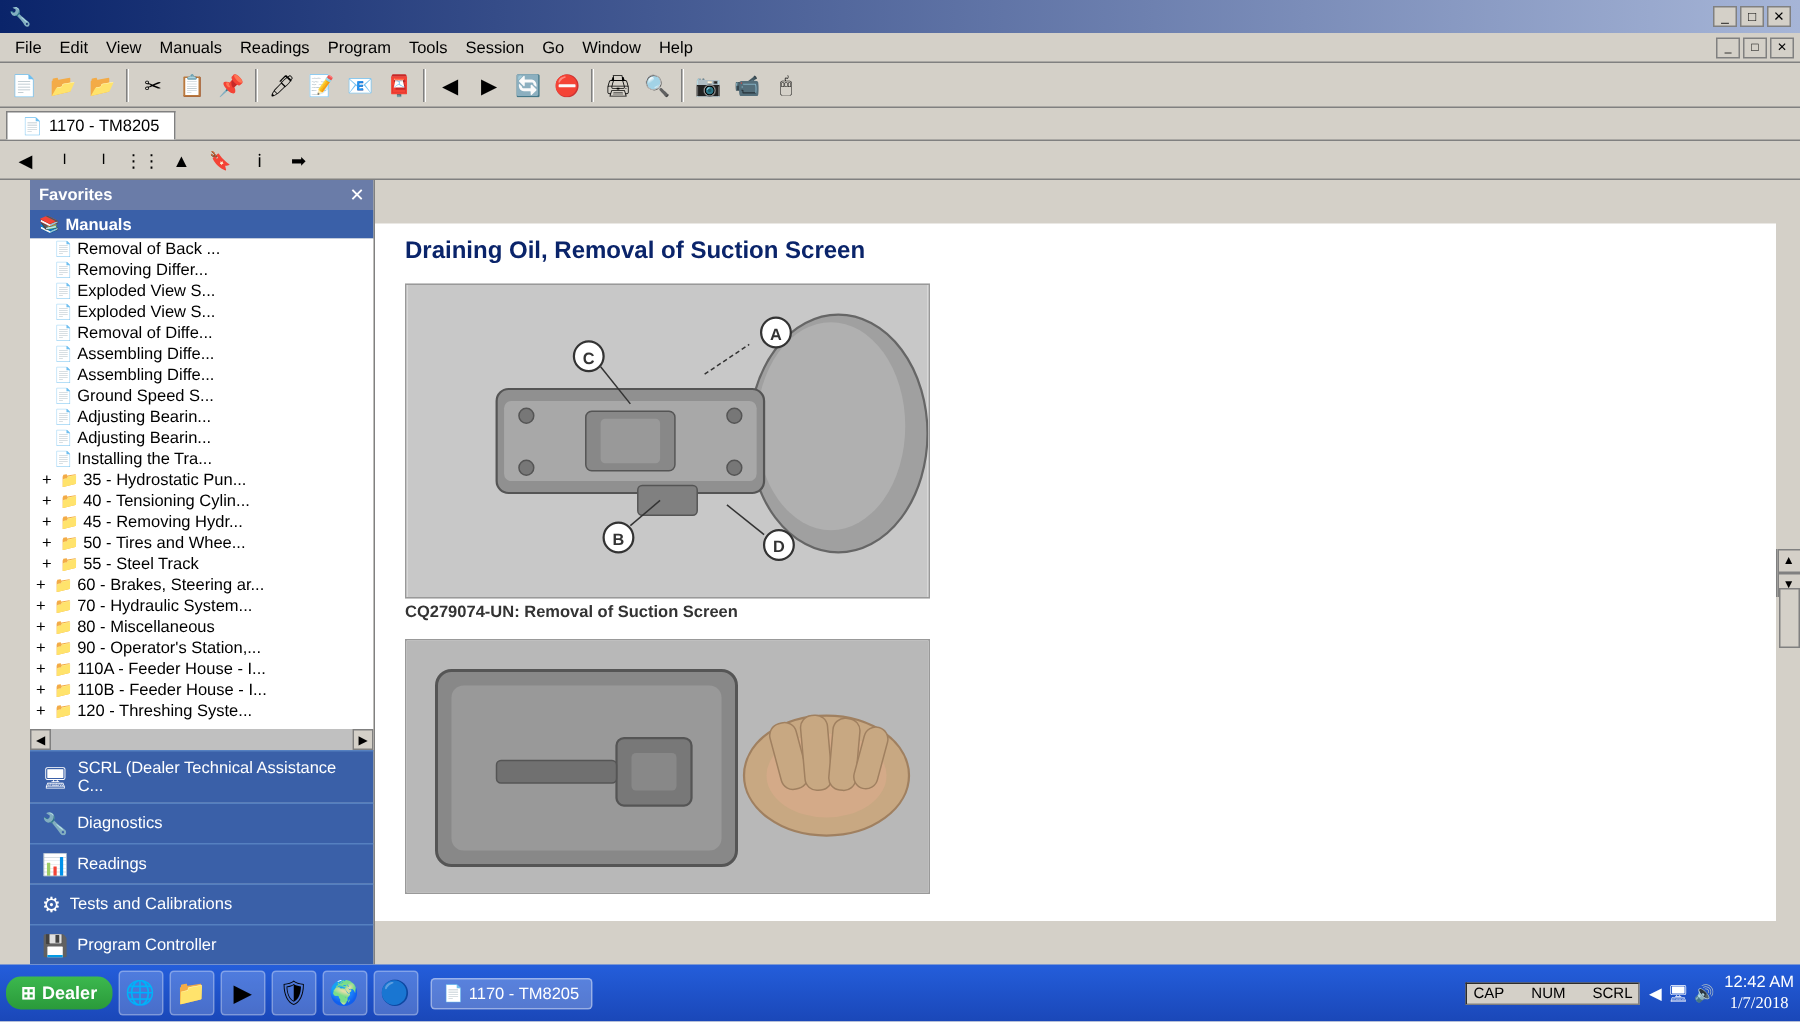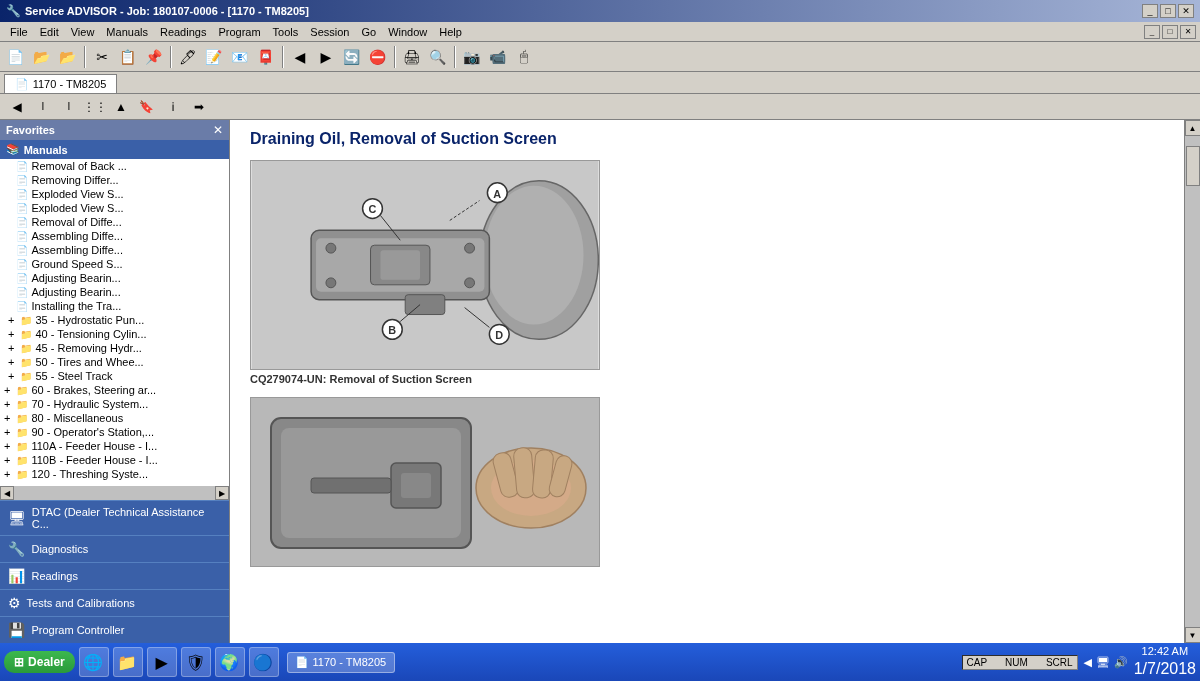--- a/index.html
+++ b/index.html
@@ -339,36 +339,37 @@
 
     .main-wrapper {
       display: flex;
       flex-direction: column;
       height: 681px;
     }
     .content-wrapper {
       display: flex;
       flex: 1;
       overflow: hidden;
+      padding-left: 20px;
     }
     .content-with-scroll {
       display: flex;
       flex: 1;
       overflow: hidden;
+      align-items: center;
     }
   </style>
 </head>
 <body>
 
 <div class="main-wrapper">
 
   <div class="title-bar">
     <div class="title-bar-left">
       <span class="title-bar-icon">🔧</span>
-      <span>Service ADVISOR - Job: 180107-0006 - [1170 - TM8205]</span>
     </div>
     <div class="title-bar-controls">
       <button class="title-btn">_</button>
       <button class="title-btn">□</button>
       <button class="title-btn">✕</button>
     </div>
   </div>
 
   <div class="menu-bar">
     <span class="menu-item">File</span>
@@ -478,21 +479,21 @@
 
       <div class="horiz-scroll">
         <div style="width:14px;height:14px;background:#d4d0c8;border:1px solid #808080;display:flex;align-items:center;justify-content:center;cursor:pointer;font-size:8px;">◀</div>
         <div style="flex:1;height:14px;background:#c0c0c0;"></div>
         <div style="width:14px;height:14px;background:#d4d0c8;border:1px solid #808080;display:flex;align-items:center;justify-content:center;cursor:pointer;font-size:8px;">▶</div>
       </div>
 
       <div class="sidebar-nav">
         <div class="nav-item">
           <span class="nav-icon">🖥</span>
-          <span>DTAC (Dealer Technical Assistance C...</span>
+          <span>SCRL (Dealer Technical Assistance C...</span>
         </div>
         <div class="nav-item">
           <span class="nav-icon">🔧</span>
           <span>Diagnostics</span>
         </div>
         <div class="nav-item">
           <span class="nav-icon">📊</span>
           <span>Readings</span>
         </div>
         <div class="nav-item">
@@ -622,18 +623,18 @@
       </div>
 
       <div class="sys-tray">
         <span>◀</span>
         <span>🖥</span>
         <span>🔊</span>
       </div>
 
       <div class="clock">
         <div style="font-size:11px;color:white;">12:42 AM</div>
-        <div style="font-size:16px;color:white;">1/7/2018</div>
+        <div style="font-size:11px;color:white;font-family:Liberation Serif, serif;">1/7/2018</div>
       </div>
     </div>
   </div>
 
 </div>
 
 </body></html>

